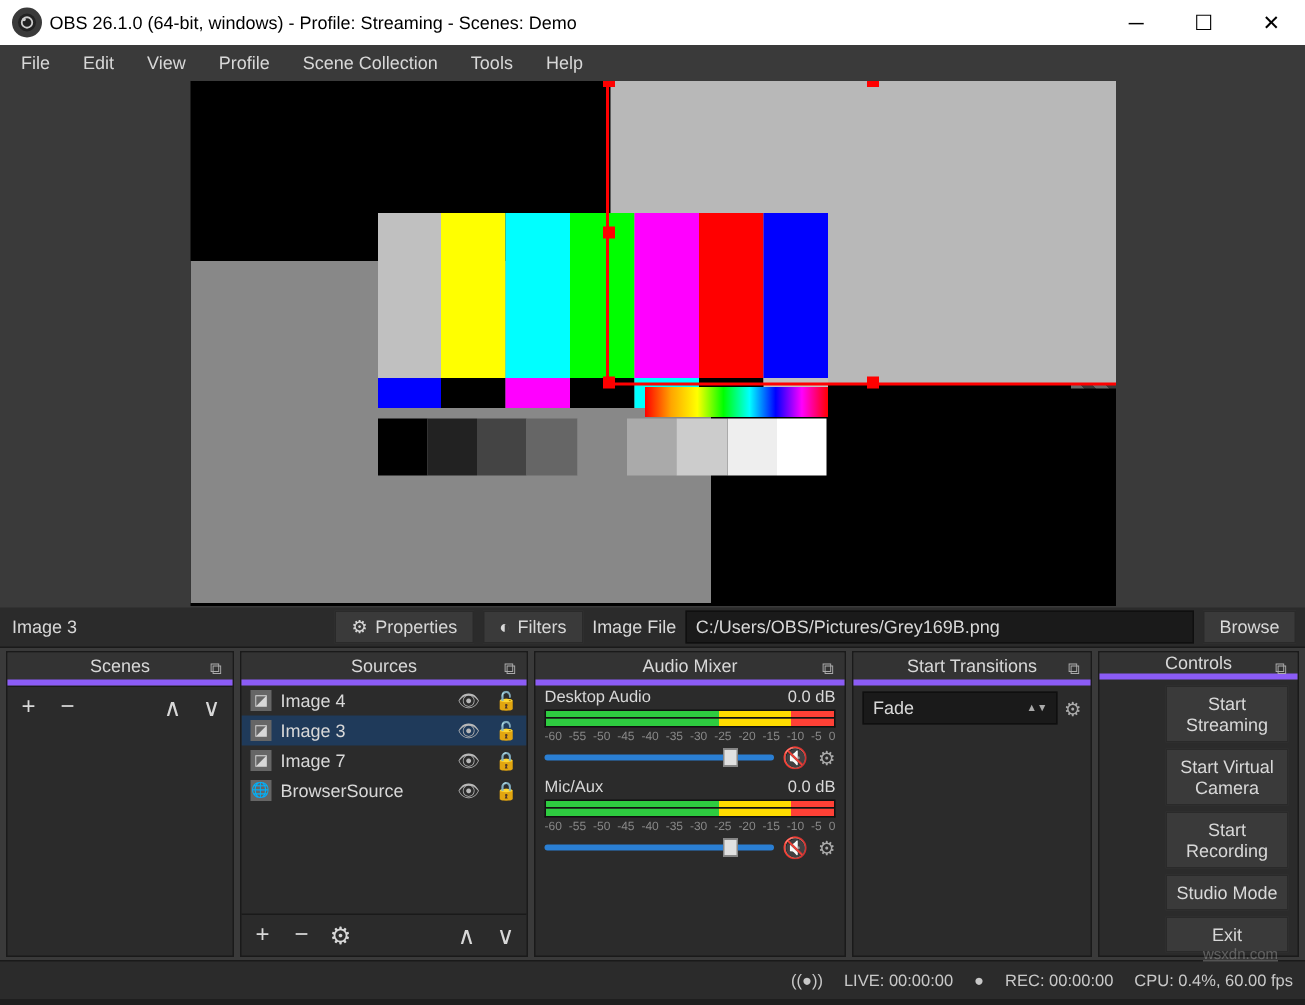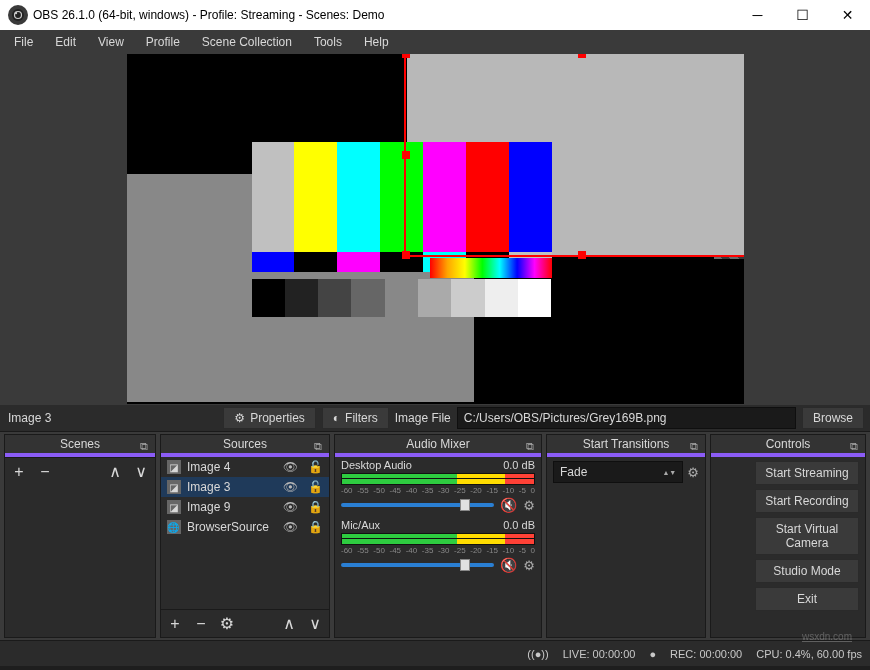--- a/index.html
+++ b/index.html
@@ -184,41 +184,41 @@
     </div>
     <div class="toolbar">
       <div class="tb-btn">+</div>
       <div class="tb-btn">−</div>
       <div style="flex:1"></div>
       <div class="tb-btn">∧</div>
       <div class="tb-btn">∨</div>
     </div>
   </div>
 
-  <div class="dock" style="width:170px">
+  <div class="dock" style="width:192px">
     <div class="dock-title">
       <span class="t">Sources</span>
       <span class="pop">⧉</span>
     </div>
     <div class="list" id="sources-list">
         <div class="row">
           <span class="src-icon">◪</span>
           <span>Image 4</span>
           <span class="eye">👁</span>
           <span class="lock">🔓</span>
         </div>
         <div class="row selected">
           <span class="src-icon">◪</span>
           <span>Image 3</span>
           <span class="eye">👁</span>
           <span class="lock">🔓</span>
         </div>
         <div class="row">
           <span class="src-icon">◪</span>
-          <span>Image 9</span>
+          <span>Image 7</span>
           <span class="eye">👁</span>
           <span class="lock">🔒</span>
         </div>
         <div class="row">
           <span class="src-icon">🌐</span>
           <span>BrowserSource</span>
           <span class="eye">👁</span>
           <span class="lock">🔒</span>
         </div>
       </div>
@@ -317,22 +317,22 @@
     </div>
   </div>
 
   <div class="dock" style="flex:1">
     <div class="dock-title">
       <span class="t">Controls</span>
       <span class="pop">⧉</span>
     </div>
     <div class="controls-body" id="controls-body">
         <div class="big-btn">Start Streaming</div>
+        <div class="big-btn">Start Virtual Camera</div>
         <div class="big-btn">Start Recording</div>
-        <div class="big-btn">Start Virtual Camera</div>
         <div class="big-btn">Studio Mode</div>
         <div class="big-btn">Exit</div>
       </div>
   </div>
 
 </div>
 
 <div class="statusbar">
   <div class="sb-spacer"></div>
   <span>((●))</span>

